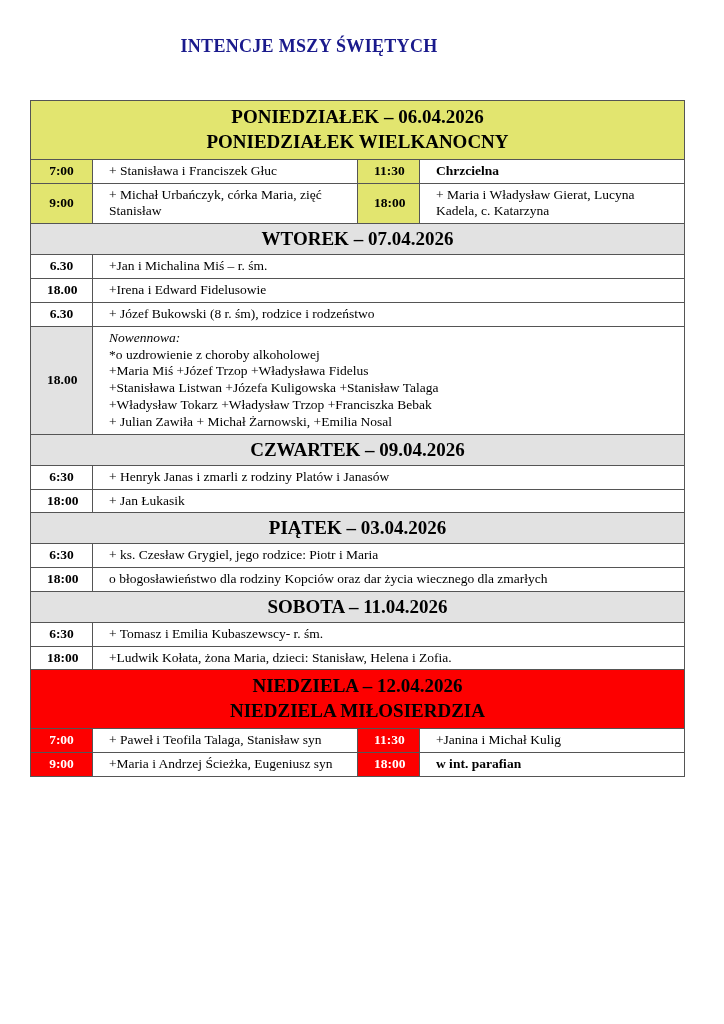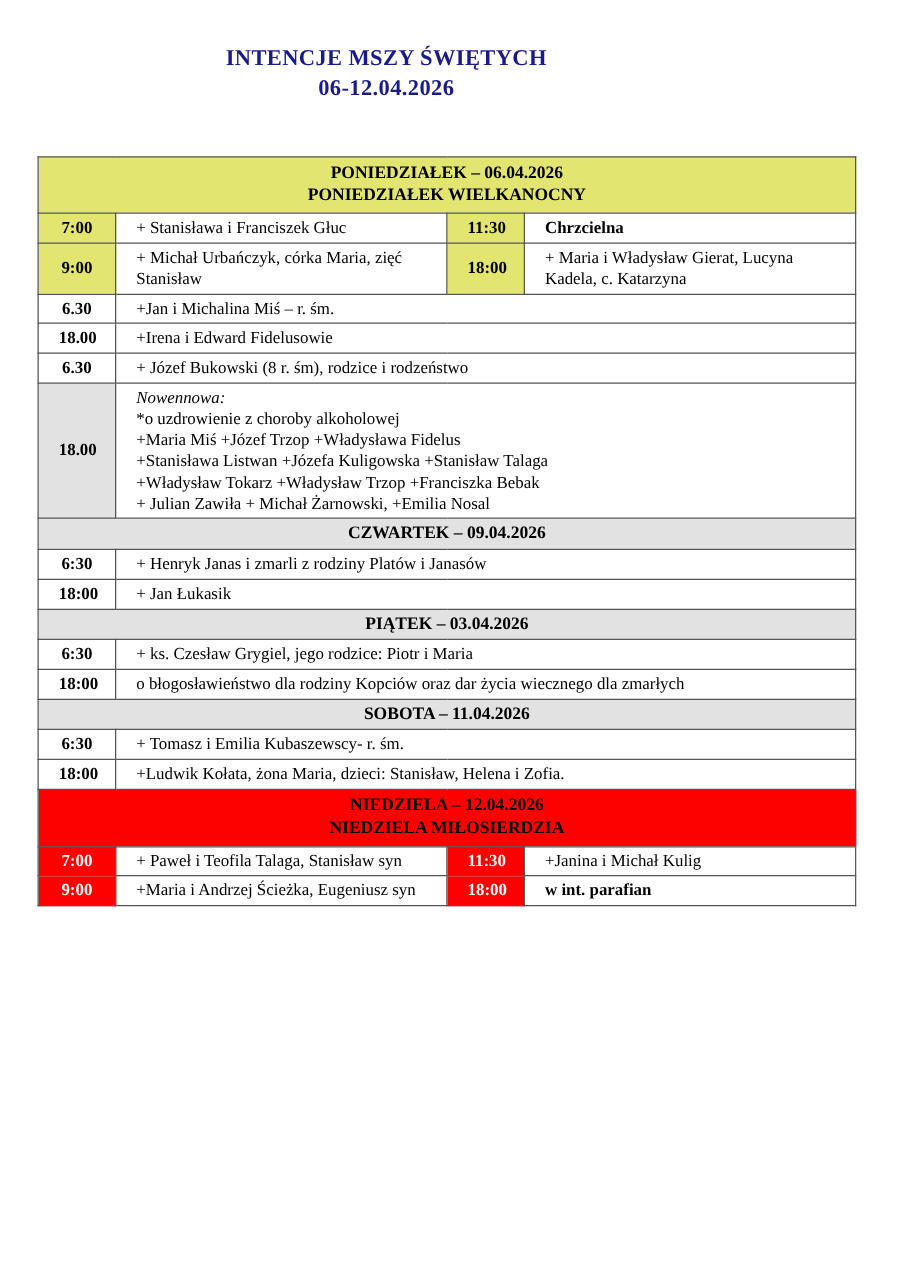--- a/index.html
+++ b/index.html
@@ -48,21 +48,21 @@
     border: 1px solid #555555;
     padding: 3px 16px;
     vertical-align: middle;
     line-height: 1.25;
   }
 
   
   .dayhdr td {
     text-align: center;
     font-weight: bold;
-    font-size: 14px;
+    font-size: 19px;
     padding: 3px 4px;
   }
   .dayhdr.grey td {
     background: #e2e2e2;
   }
   .dayhdr.olive td {
     background: #e2e56f;
     line-height: 1.3;
     padding: 4px 4px;
   }
@@ -113,21 +113,20 @@
     white-space: nowrap;
   }
 </style>
 </head>
 <body>
 
 <div class="page">
 
   <div class="doc-title">
     <span>INTENCJE MSZY ŚWIĘTYCH</span>
-    <span class="line2">06-12.04.2026</span>
   </div>
 
   <table class="schedule">
     <colgroup>
       <col style="width:62px">
       <col style="width:265px">
       <col style="width:62px">
       <col style="width:265px">
     </colgroup>
     <tbody>
@@ -144,20 +143,23 @@
         <td class="time olive">11:30</td>
         <td class="intention bold">Chrzcielna</td>
       </tr>
       <tr>
         <td class="time olive">9:00</td>
         <td class="intention">+ Michał Urbańczyk, córka Maria, zięć Stanisław</td>
         <td class="time olive">18:00</td>
         <td class="intention">+ Maria i Władysław Gierat, Lucyna Kadela, c. Katarzyna</td>
       </tr>
 
+      <tr class="dayhdr grey">
+        <td colspan="4">WTOREK – 07.04.2026</td>
+      </tr>
       <tr>
         <td class="time plain">6.30</td>
         <td class="intention" colspan="3">+Jan i Michalina Miś – r. śm.</td>
       </tr>
       <tr>
         <td class="time plain">18.00</td>
         <td class="intention" colspan="3">+Irena i Edward Fidelusowie</td>
       </tr>
 
       <tr>

